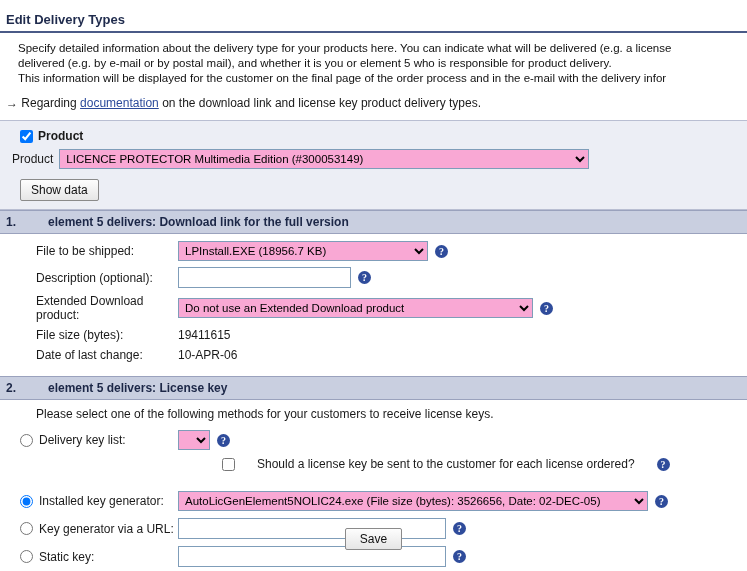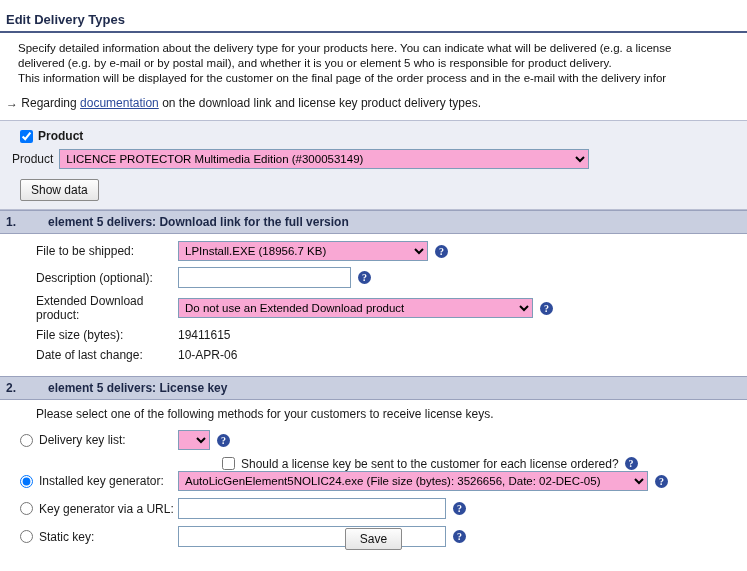--- a/index.html
+++ b/index.html
@@ -171,23 +171,23 @@
     align-items: center;
     gap: 6px;
     padding-left: 14px;
     box-sizing: border-box;
     font-size: 12px;
   }
   input[type="radio"].rb { width: 13px; height: 13px; margin: 0; }
 
   .sub-chk {
     display: flex;
-    align-items: flex-start;
-    gap: 6px;
-    margin: 2px 0 0 216px;
+    align-items: flex-end;
+    gap: 22px;
+    margin: 2px 0 20px 216px;
     font-size: 12px;
   }
 
   .save-wrap {
     position: absolute;
     left: 0; right: 0;
     top: 528px;
     text-align: center;
   }
   .btn-save { padding: 3px 14px; }

